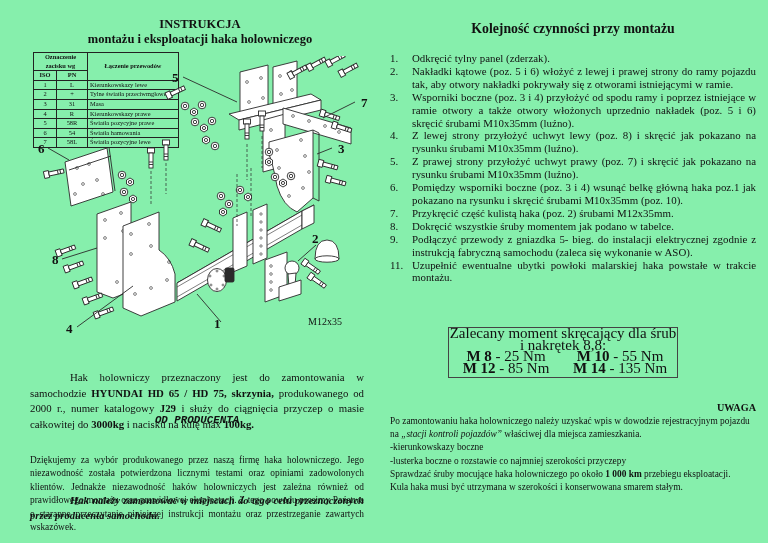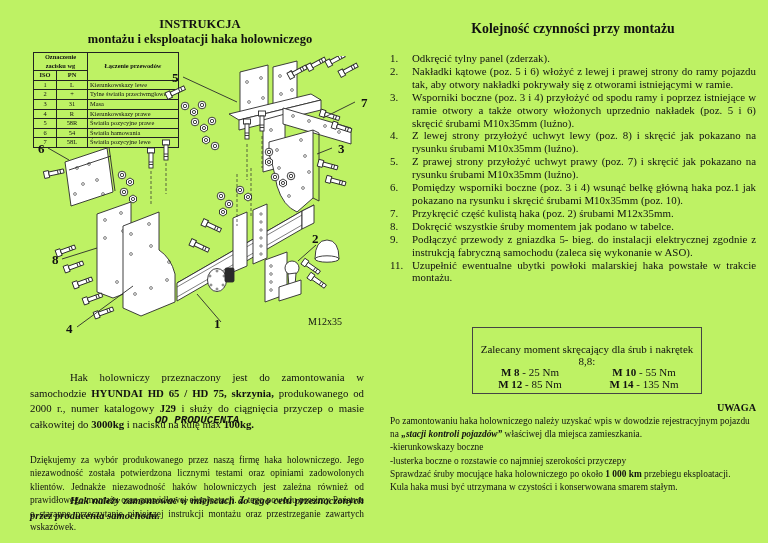--- a/index.html
+++ b/index.html
@@ -1,20 +1,20 @@
 <!DOCTYPE html>
 <html><head>
 <meta charset="utf-8">
 <style>
   html,body{margin:0;padding:0;background:#e8e8e8;}
-  #page{position:relative;width:768px;height:543px;background:#bef264;color:#111;
+  #page{position:relative;width:768px;height:543px;background:#86efac;color:#111;
         font-family:"Liberation Serif","DejaVu Serif",serif;overflow:hidden;}
   .abs{position:absolute;}
   .b{font-weight:bold;}
-  .bi{font-weight:bold;font-style:italic;}
+  .bi{font-weight:normal;font-style:italic;}
 
   
   #left-title{left:60px;top:17px;width:280px;font-weight:bold;font-size:12.5px;line-height:15px;text-align:center;}
   #wiring-table{left:33px;top:52px;border-collapse:collapse;}
   #wiring-table th,#wiring-table td{border:1px solid #222;padding:0 2px;line-height:8.6px;}
   #wiring-table th{font-weight:bold;font-size:6.4px;text-align:center;}
   #wiring-table td{font-size:6.4px;}
   #wiring-table td.c{text-align:center;width:18px;}
   #wiring-table td.c2{text-align:center;width:26px;}
   #wiring-table td.l{width:86px;text-align:left;}
@@ -33,21 +33,21 @@
   #intro{left:30px;top:351px;width:334px;font-size:10.8px;line-height:15.7px;text-align:justify;text-indent:40px;margin-top:19px;}
   #producer-title{left:30px;top:414px;width:334px;font-weight:bold;font-style:italic;font-size:10.8px;text-align:center;font-family:Liberation Mono, monospace;}
   #producer-body{left:30px;top:454px;width:334px;font-size:9.4px;line-height:13.4px;text-align:justify;font-family:Liberation Serif, serif;}
   #producer-note{left:30px;top:494px;width:334px;font-size:10.6px;line-height:14.5px;font-style:italic;font-weight:600;text-align:justify;text-indent:40px;}
 
   
   #right-title{left:390px;top:21px;width:366px;font-weight:bold;font-size:13.8px;text-align:center;}
   #steps{left:390px;top:52px;width:366px;font-size:10.9px;line-height:12.9px;}
   .step{position:relative;padding-left:22px;text-align:justify;}
   .step .num{position:absolute;left:0;top:0;}
-  #torque-box{left:472px;top:327px;width:228px;border:1.2px solid #444;font-size:11px;line-height:11.5px;padding:16px 0 3px 0;}
+  #torque-box{left:448px;top:327px;width:228px;border:1.2px solid #444;font-size:15px;line-height:11.5px;padding:0 0 3px 0;}
   #torque-box .tb-title{text-align:center;}
   #torque-grid{display:grid;grid-template-columns:1fr 1fr;}
   #torque-grid div{text-align:center;}
   #uwaga-title{left:390px;top:402px;width:366px;font-weight:bold;font-size:10.2px;text-align:right;}
   #uwaga-body{left:390px;top:415px;width:368px;font-size:9.4px;line-height:13.2px;}
 </style>
 </head>
 <body>
 
 <div id="page">
@@ -348,16 +348,16 @@
       <div><span class="b">M 14</span> <span>- 135 Nm</span></div>
     </div>
   </div>
 
   <div id="uwaga-title" class="abs">UWAGA</div>
   <div id="uwaga-body" class="abs">
     <div><span>Po  zamontowaniu haka holowniczego należy uzyskać wpis w dowodzie rejestracyjnym pojazdu na </span><span class="bi">„stacji kontroli pojazdów”</span><span> właściwej dla miejsca zamieszkania.</span></div>
     <div>-kierunkowskazy boczne</div>
     <div>-lusterka boczne  o rozstawie co najmniej szerokości przyczepy</div>
     <div><span>Sprawdzać śruby mocujące haka holowniczego po około </span><span class="b">1 000 km</span><span> przebiegu eksploatacji.</span></div>
-    <div>Kula haka musi być utrzymana w czystości i konserwowana smarem stałym.</div>
+    <div>Kula haka musi być utrzymana w szerokości i konserwowana smarem stałym.</div>
   </div>
 
 </div>
 
 </body></html>

